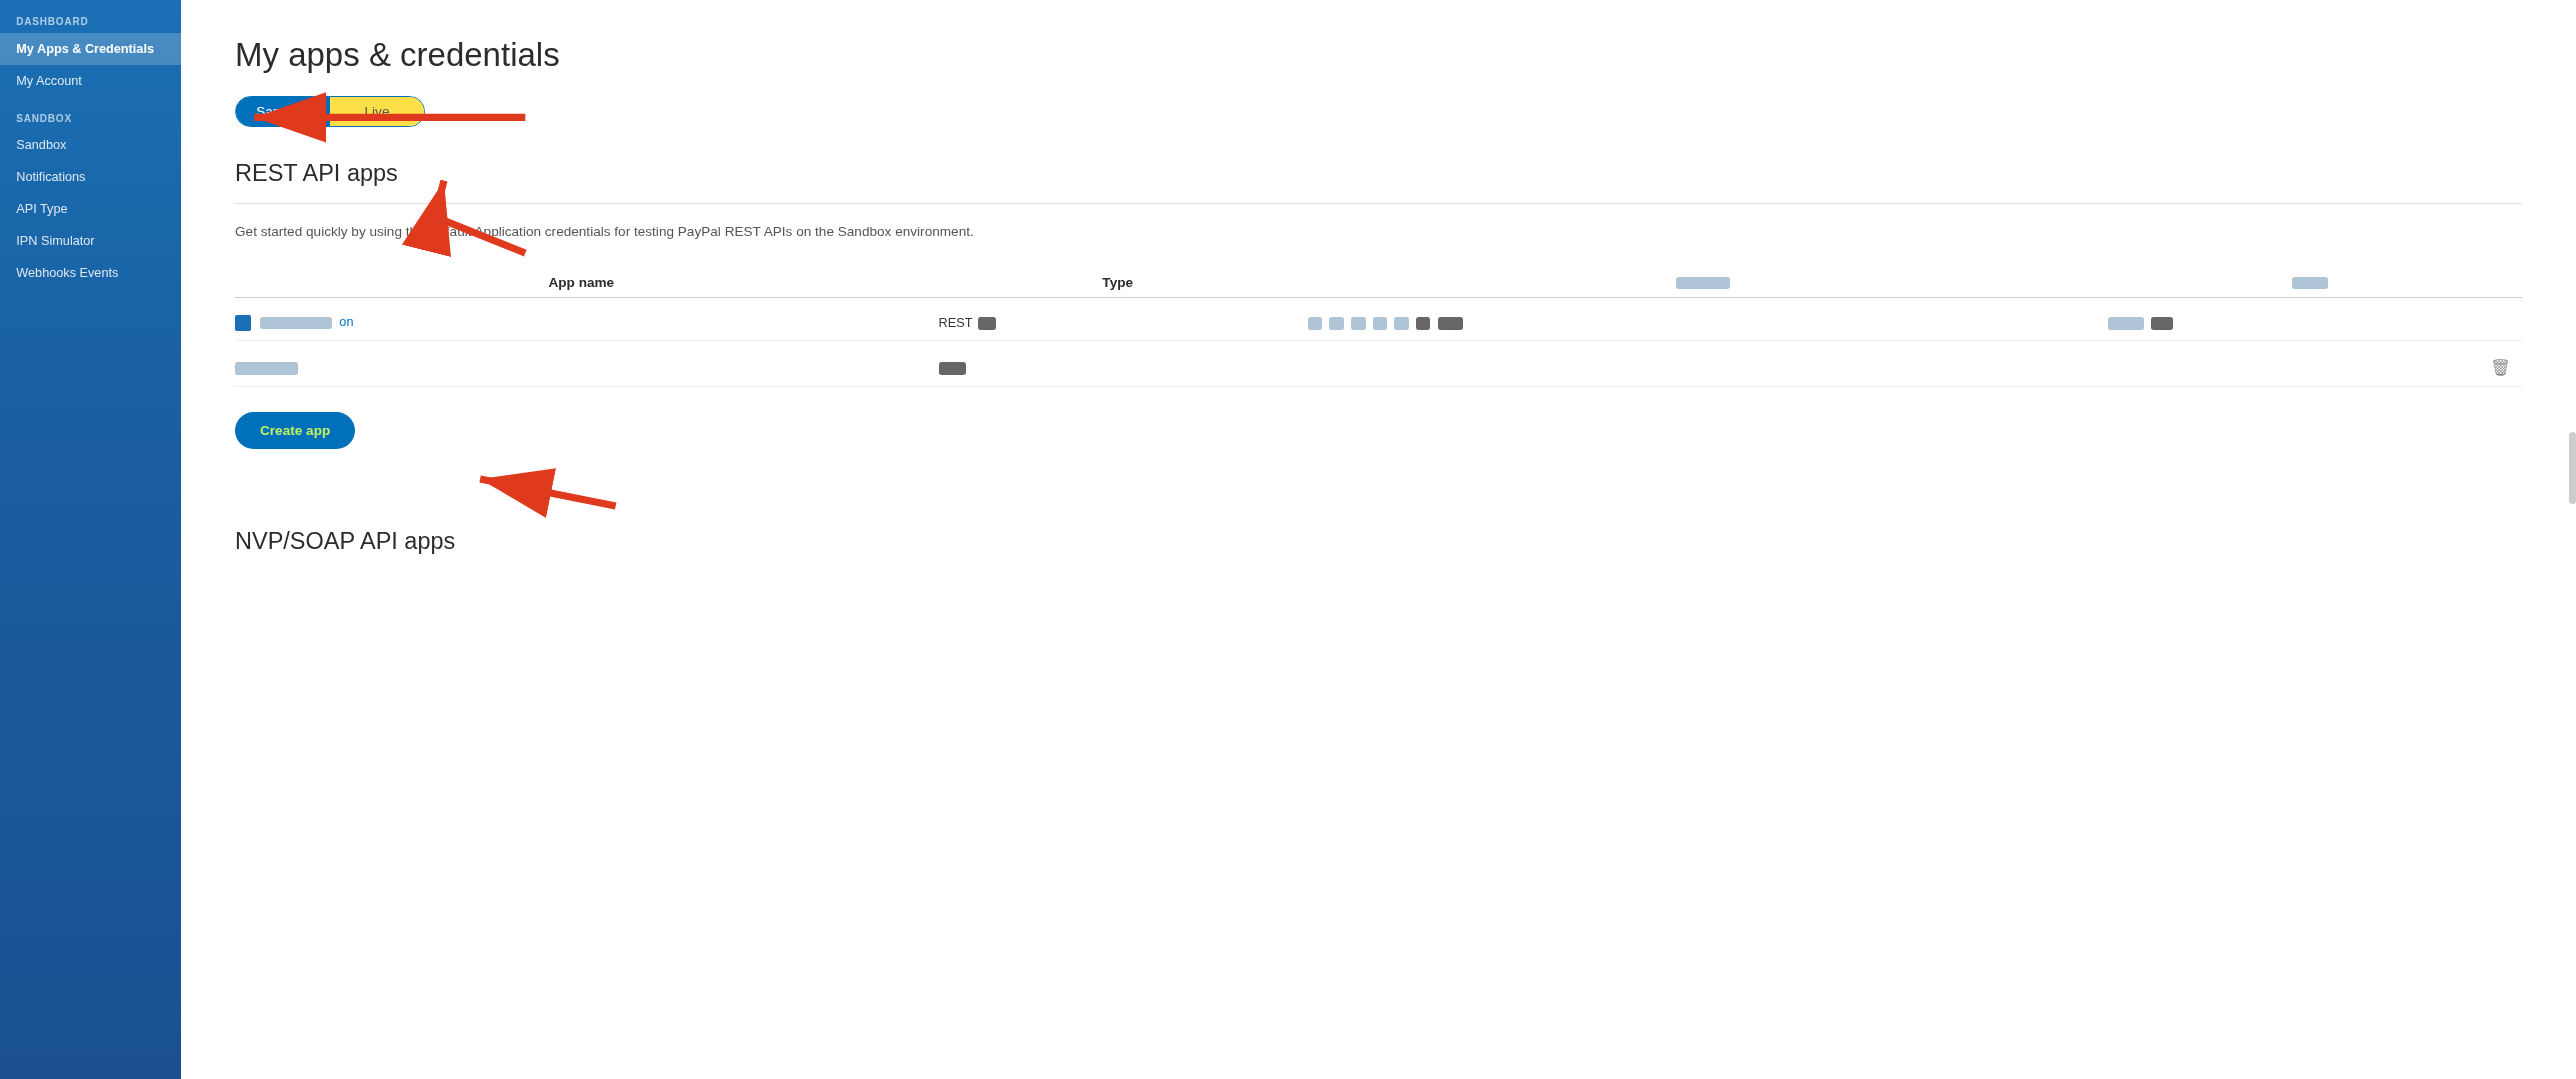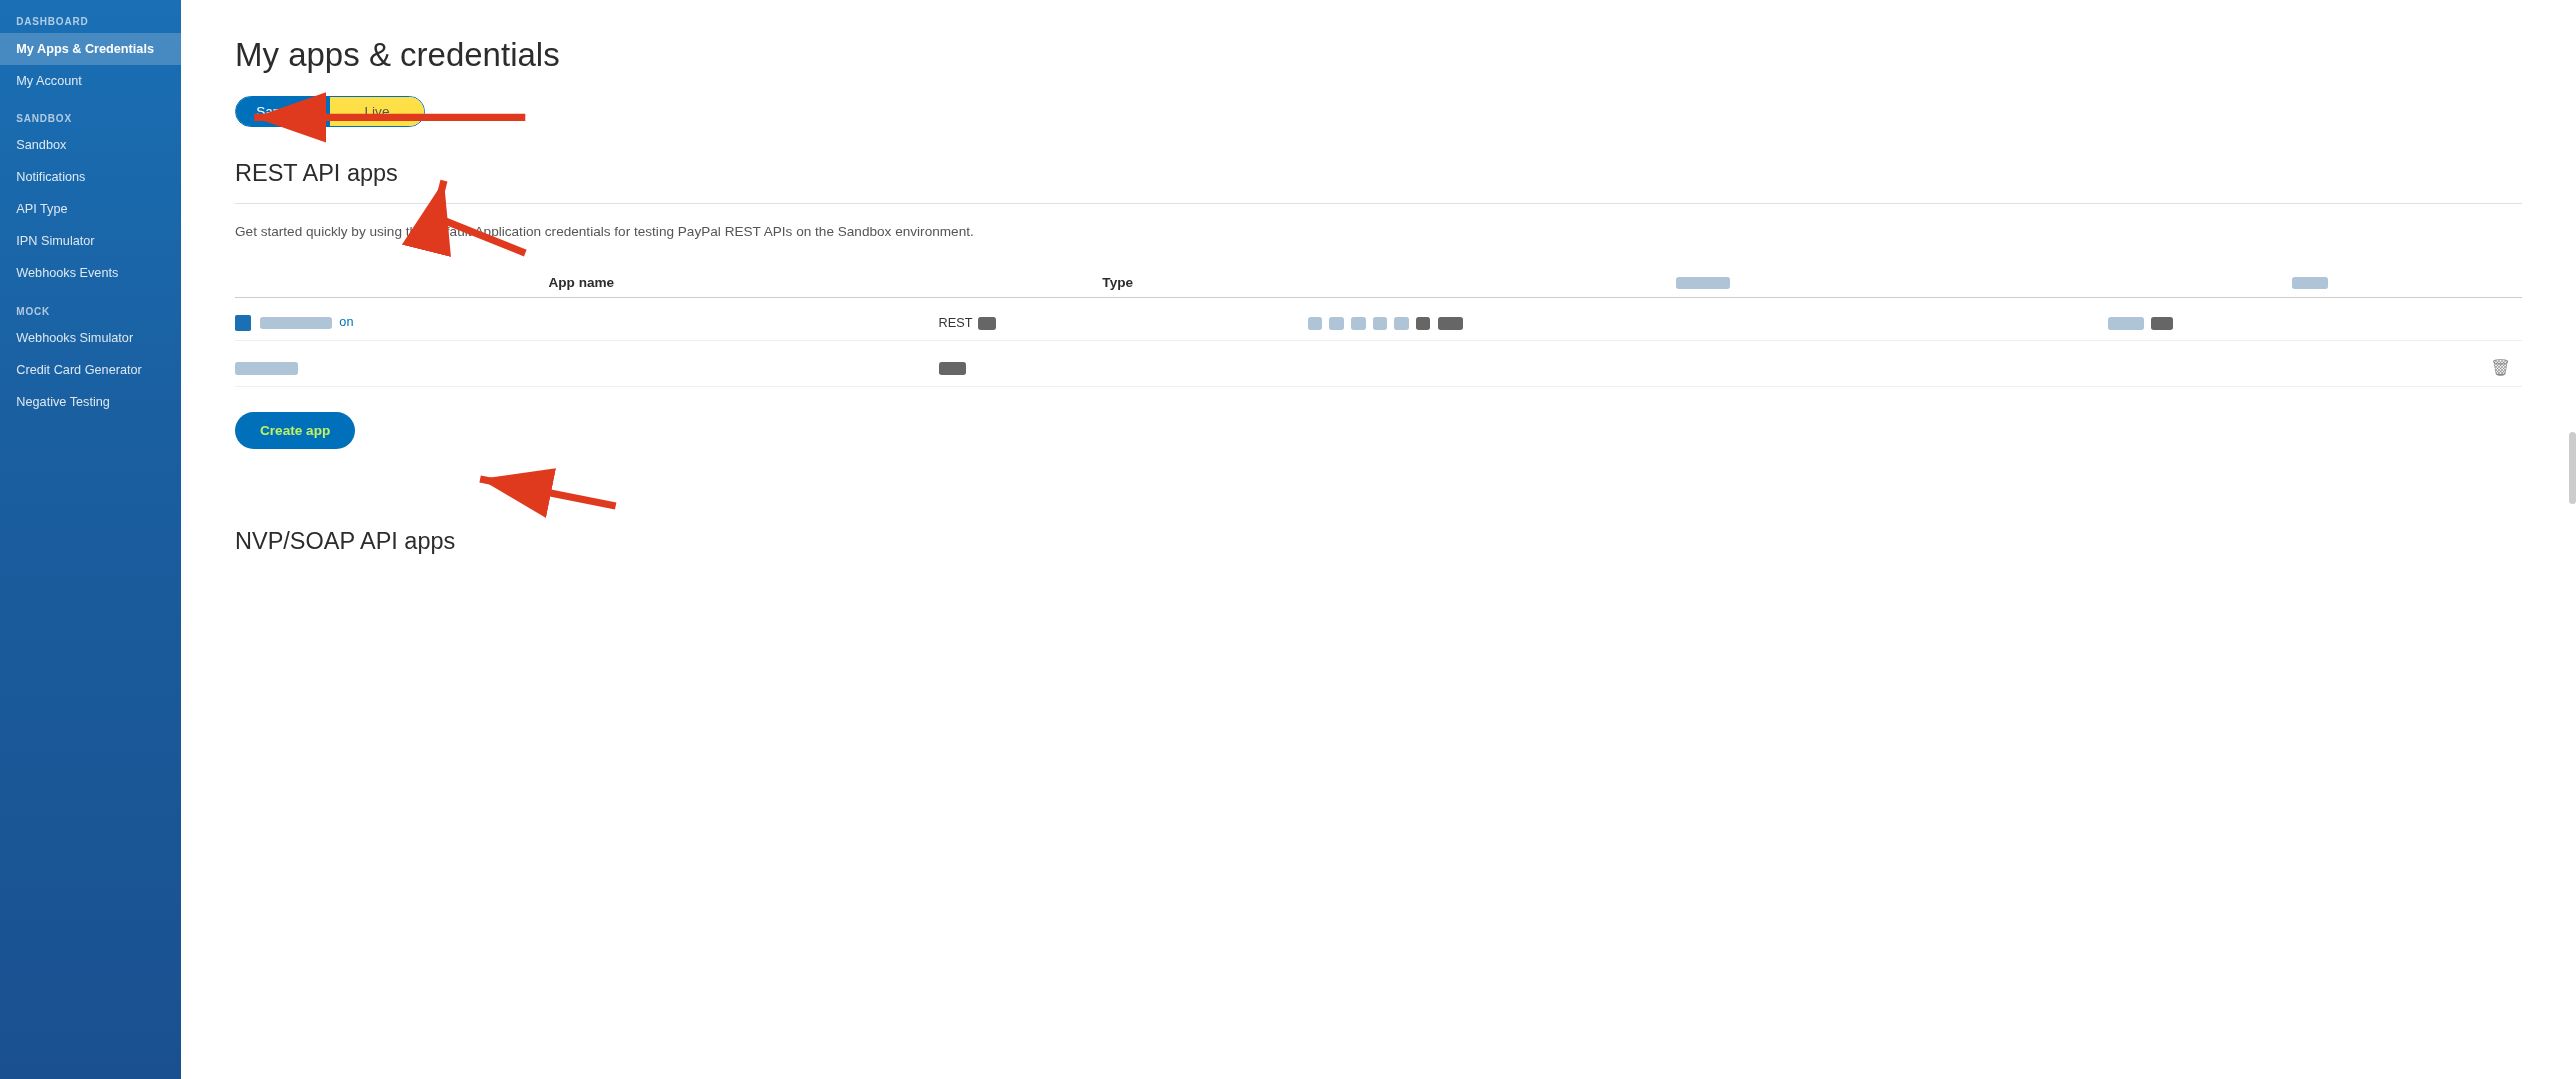--- a/index.html
+++ b/index.html
@@ -222,32 +222,20 @@
       <span>API Type</span>
     </div>
     <div class="sidebar-item">
       <span>IPN Simulator</span>
     </div>
     <div class="sidebar-item">
       <span>Webhooks Events</span>
     </div>
   </div>
 
-  <div>
-    <div class="sidebar-section-label">MOCK</div>
-    <div class="sidebar-item">
-      <span>Webhooks Simulator</span>
-    </div>
-    <div class="sidebar-item">
-      <span>Credit Card Generator</span>
-    </div>
-    <div class="sidebar-item">
-      <span>Negative Testing</span>
-    </div>
-  </div>
 </div>
 
 <div class="main-content">
   <h1 class="page-title">My apps &amp; credentials</h1>
 
   
   <div class="tab-switcher">
     <button class="tab-btn active">Sandbox</button>
     <button class="tab-btn">Live</button>
   </div>

